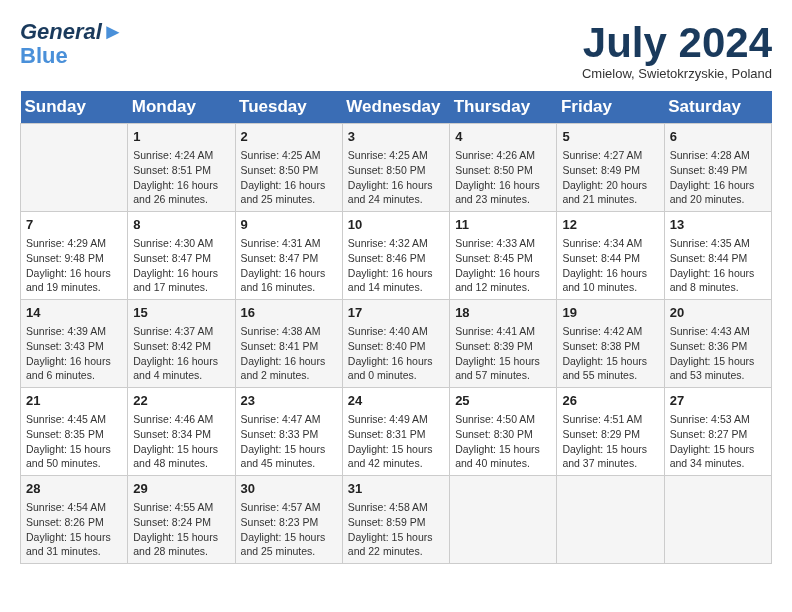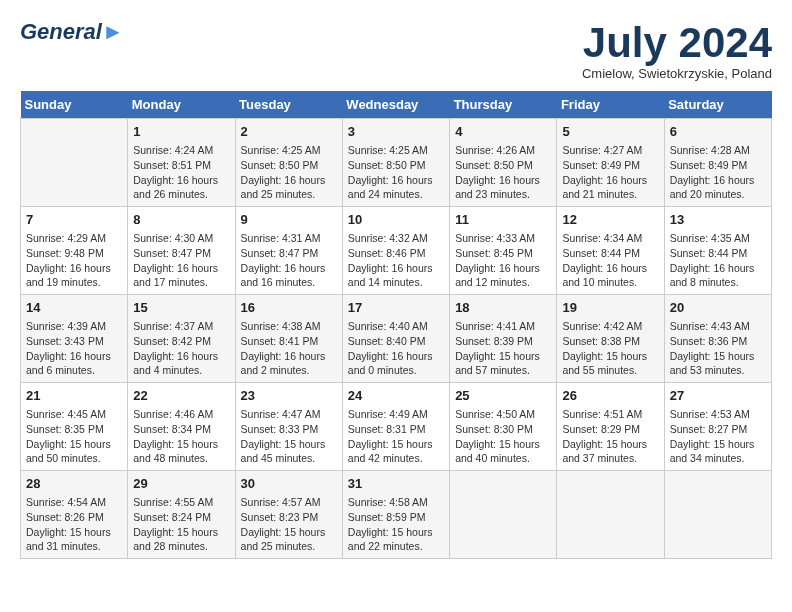--- a/index.html
+++ b/index.html
@@ -45,21 +45,21 @@
     table {
       width: 100%;
       border-collapse: collapse;
       font-size: 11px;
     }
     thead tr th {
       background-color: #3a6db5;
       color: #fff;
       padding: 6px 4px;
       text-align: left;
-      font-size: 13px;
+      font-size: 17px;
       font-weight: bold;
     }
     tbody tr td {
       border: 1px solid #ccc;
       vertical-align: top;
       padding: 4px 5px;
       height: 85px;
       width: 107px;
       color: #333;
       font-size: 10.5px;
@@ -84,20 +84,21 @@
   </style>
 </head>
 <body>
 
 <div class="header">
   <div class="logo">
     <div>
       <div style="display:flex;align-items:center;font-style:italic;">
         <span class="logo-text">General<span style="color:#4a90d9;">►</span></span>
       </div>
+      <div class="logo-text" style="color:#4a90d9;">Blue</div>
     </div>
   </div>
   <div class="title-block">
     <div class="month-title">July 2024</div>
     <div class="location">Cmielow, Swietokrzyskie, Poland</div>
   </div>
 </div>
 
 <table>
   <thead>
@@ -111,21 +112,21 @@
         <th>Saturday</th>
       </tr>
   </thead>
   <tbody id="calendar-body">
   <tr>
         <td class="empty-cell"></td>
         <td><span class="day-num">1</span><span>Sunrise: 4:24 AM</span><br><span>Sunset: 8:51 PM</span><br><span>Daylight: 16 hours and 26 minutes.</span></td>
         <td><span class="day-num">2</span><span>Sunrise: 4:25 AM</span><br><span>Sunset: 8:50 PM</span><br><span>Daylight: 16 hours and 25 minutes.</span></td>
         <td><span class="day-num">3</span><span>Sunrise: 4:25 AM</span><br><span>Sunset: 8:50 PM</span><br><span>Daylight: 16 hours and 24 minutes.</span></td>
         <td><span class="day-num">4</span><span>Sunrise: 4:26 AM</span><br><span>Sunset: 8:50 PM</span><br><span>Daylight: 16 hours and 23 minutes.</span></td>
-        <td><span class="day-num">5</span><span>Sunrise: 4:27 AM</span><br><span>Sunset: 8:49 PM</span><br><span>Daylight: 16 hours and 21 minutes.</span></td>
+        <td><span class="day-num">5</span><span>Sunrise: 4:27 AM</span><br><span>Sunset: 8:49 PM</span><br><span>Daylight: 20 hours and 21 minutes.</span></td>
         <td><span class="day-num">6</span><span>Sunrise: 4:28 AM</span><br><span>Sunset: 8:49 PM</span><br><span>Daylight: 16 hours and 20 minutes.</span></td>
       </tr>
       <tr>
         <td><span class="day-num">7</span><span>Sunrise: 4:29 AM</span><br><span>Sunset: 9:48 PM</span><br><span>Daylight: 16 hours and 19 minutes.</span></td>
         <td><span class="day-num">8</span><span>Sunrise: 4:30 AM</span><br><span>Sunset: 8:47 PM</span><br><span>Daylight: 16 hours and 17 minutes.</span></td>
         <td><span class="day-num">9</span><span>Sunrise: 4:31 AM</span><br><span>Sunset: 8:47 PM</span><br><span>Daylight: 16 hours and 16 minutes.</span></td>
         <td><span class="day-num">10</span><span>Sunrise: 4:32 AM</span><br><span>Sunset: 8:46 PM</span><br><span>Daylight: 16 hours and 14 minutes.</span></td>
         <td><span class="day-num">11</span><span>Sunrise: 4:33 AM</span><br><span>Sunset: 8:45 PM</span><br><span>Daylight: 16 hours and 12 minutes.</span></td>
         <td><span class="day-num">12</span><span>Sunrise: 4:34 AM</span><br><span>Sunset: 8:44 PM</span><br><span>Daylight: 16 hours and 10 minutes.</span></td>
         <td><span class="day-num">13</span><span>Sunrise: 4:35 AM</span><br><span>Sunset: 8:44 PM</span><br><span>Daylight: 16 hours and 8 minutes.</span></td>

